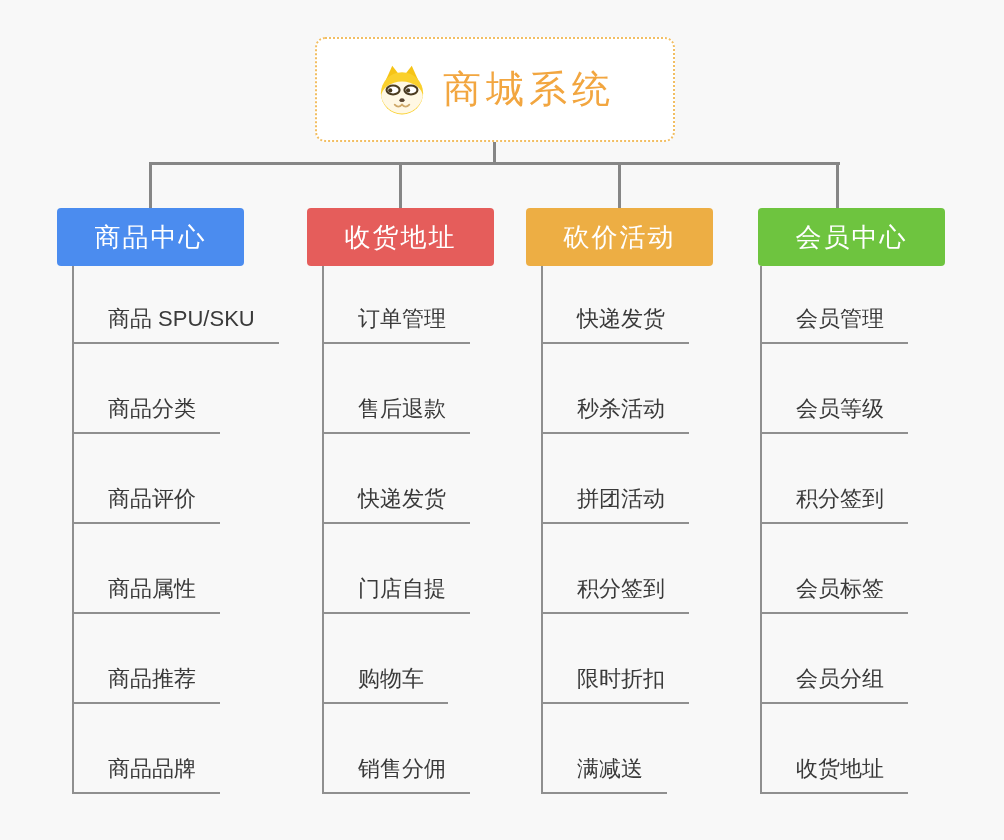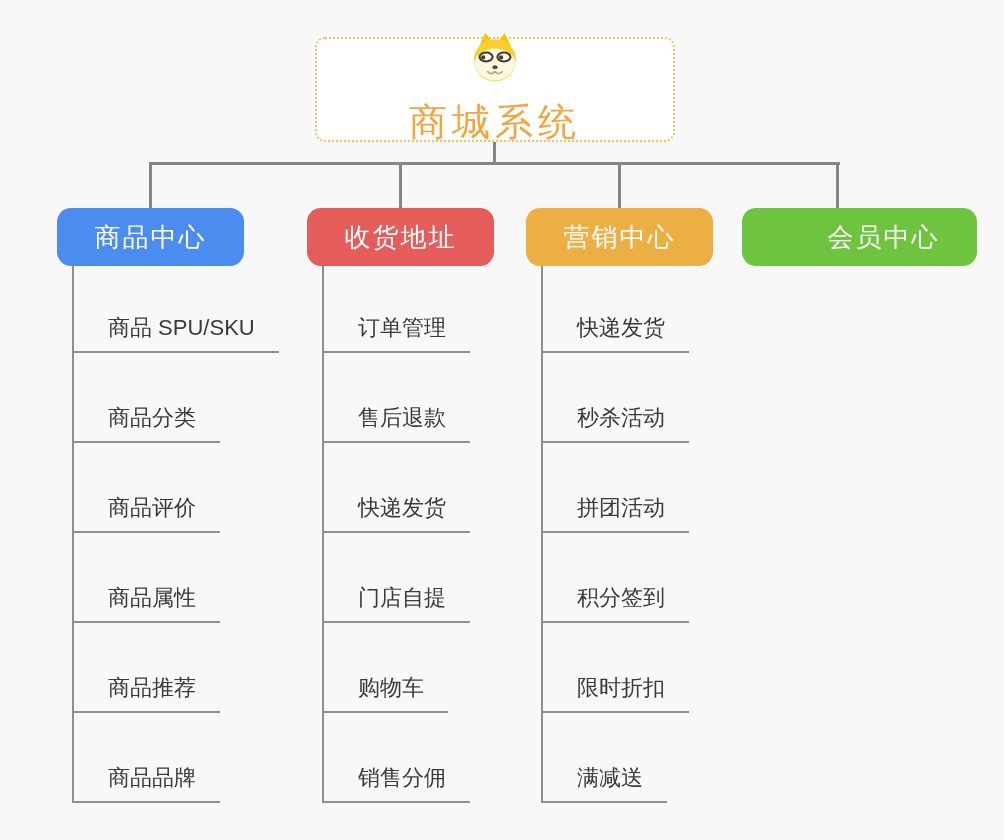--- a/index.html
+++ b/index.html
@@ -17,61 +17,60 @@
   
   .root{
     position:absolute;left:315px;top:37px;
     width:360px;height:105px;
     background:#ffffff;
     border:2px dotted #f2be62;
     border-radius:10px;
     box-sizing:border-box;
     display:flex;align-items:center;justify-content:center;
     gap:14px;
-    flex-direction:column;
   }
   .root-title{
     font-size:38px;
     letter-spacing:5px;
     color:#f2a640;
     white-space:nowrap;
   }
   .root-icon{width:54px;height:52px;flex:0 0 auto;}
 
   
   .line{position:absolute;background:#868686;}
   .stem   {left:493px;top:142px;width:3px;height:23px;}
   .bus    {left:149px;top:162px;width:691px;height:3px;}
   .drop   {top:162px;width:3px;height:46px;}
   .drop-0{left:149px;} .drop-1{left:399px;} .drop-2{left:618px;} .drop-3{left:836px;}
 
   
   .branch{
     position:absolute;top:208px;
     width:187px;height:58px;
-    border-radius:14px;
+    border-radius:4px;
     display:flex;align-items:center;justify-content:center;
     color:#ffffff;
     font-size:26px;
     letter-spacing:2px;
     white-space:nowrap;
   }
-  .branch-0{left:57px;} .branch-1{left:307px;} .branch-2{left:526px;} .branch-3{left:742px;padding-left:48px;}
+  .branch-0{left:57px;} .branch-1{left:307px;} .branch-2{left:526px;} .branch-3{left:758px;}
 
   
   .col{
     position:absolute;top:266px;
     border-left:2px solid #8f8f8f;
   }
   .col-0{left:72px;} .col-1{left:322px;} .col-2{left:541px;} .col-3{left:760px;}
   .item{
     height:90px;
     display:flex;align-items:flex-end;
   }
-  .item:first-child{height:87px;}
+  .item:first-child{height:78px;}
   .item-label{
     display:inline-block;
     white-space:nowrap;
     border-bottom:2px solid #8f8f8f;
     padding:0 24px 8px 34px;
     font-size:22px;
     color:#3a3a3a;
   }
 </style>
 </head>
@@ -97,21 +96,21 @@
 
   <div class="line stem"></div>
   <div class="line bus"></div>
   <div class="line drop drop-0"></div>
   <div class="line drop drop-1"></div>
   <div class="line drop drop-2"></div>
   <div class="line drop drop-3"></div>
 
   <div class="branch branch-0" style="background: rgb(75, 140, 239);">商品中心</div>
   <div class="branch branch-1" style="background: rgb(229, 93, 91);">收货地址</div>
-  <div class="branch branch-2" style="background: rgb(237, 174, 68);">营销中心</div>
+  <div class="branch branch-2" style="background: rgb(237, 174, 68);">砍价活动</div>
   <div class="branch branch-3" style="background: rgb(110, 196, 63);">会员中心</div>
 
   <div class="col col-0">
     <div class="item">
         <span class="item-label">商品 SPU/SKU</span>
       </div>
     <div class="item">
         <span class="item-label">商品分类</span>
       </div>
     <div class="item">
@@ -163,14 +162,34 @@
         <span class="item-label">积分签到</span>
       </div>
     <div class="item">
         <span class="item-label">限时折扣</span>
       </div>
     <div class="item">
         <span class="item-label">满减送</span>
       </div>
   </div>
 
+  <div class="col col-3">
+    <div class="item">
+        <span class="item-label">会员管理</span>
+      </div>
+    <div class="item">
+        <span class="item-label">会员等级</span>
+      </div>
+    <div class="item">
+        <span class="item-label">积分签到</span>
+      </div>
+    <div class="item">
+        <span class="item-label">会员标签</span>
+      </div>
+    <div class="item">
+        <span class="item-label">会员分组</span>
+      </div>
+    <div class="item">
+        <span class="item-label">收货地址</span>
+      </div>
+  </div>
 
 </div>
 
 </body></html>

